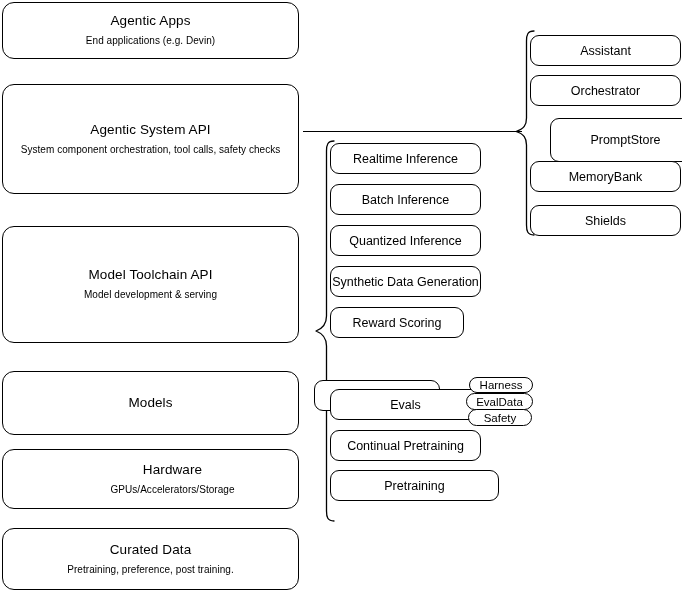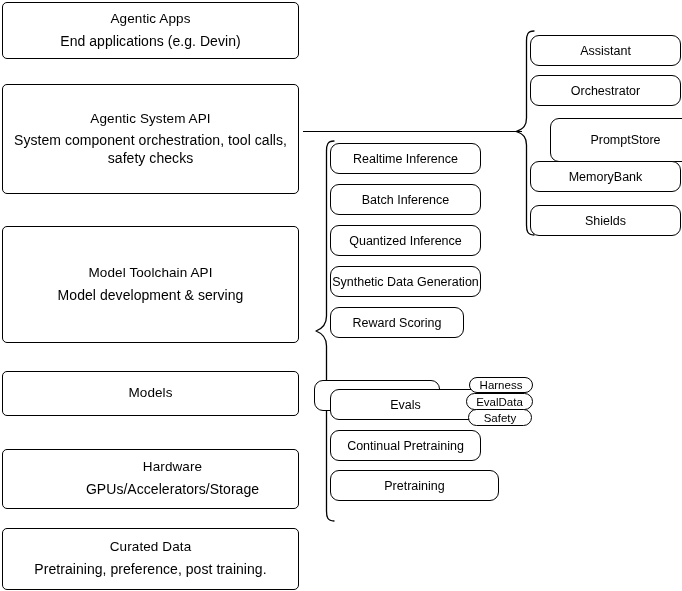--- a/index.html
+++ b/index.html
@@ -19,36 +19,36 @@
     height: 591px;
     overflow: hidden;
     background: #ffffff;
   }
 
   
   .box {
     position: absolute;
     box-sizing: border-box;
     border: 1.3px solid #000000;
-    border-radius: 5px;
+    border-radius: 12px;
     background: #ffffff;
     display: flex;
     flex-direction: column;
     align-items: center;
     justify-content: center;
     text-align: center;
     line-height: 1.25;
   }
   .box .title {
     font-size: 13.5px;
     color: #000000;
     letter-spacing: 0.1px;
   }
   .box .subtitle {
-    font-size: 14px;
+    font-size: 10px;
     color: #000000;
     margin-top: 5px;
     letter-spacing: 0.05px;
   }
 
   
   .node {
     position: absolute;
     box-sizing: border-box;
     border: 1.3px solid #000000;
@@ -112,21 +112,21 @@
   <div class="box" style="left:2px; top:84px; width:297px; height:110px;">
     <div class="title">Agentic System API</div>
     <div class="subtitle">System component orchestration, tool calls, safety checks</div>
   </div>
 
   <div class="box" style="left:2px; top:226px; width:297px; height:117px;">
     <div class="title">Model Toolchain API</div>
     <div class="subtitle">Model development &amp; serving</div>
   </div>
 
-  <div class="box" style="left:2px; top:371px; width:297px; height:45px;">
+  <div class="box" style="left:2px; top:371px; width:297px; height:64px;">
     <div class="title">Models</div>
   </div>
 
   <div class="box" style="left:2px; top:449px; width:297px; height:60px;padding-left:44px;">
     <div class="title">Hardware</div>
     <div class="subtitle">GPUs/Accelerators/Storage</div>
   </div>
 
   <div class="box" style="left:2px; top:528px; width:297px; height:62px;">
     <div class="title">Curated Data</div>

